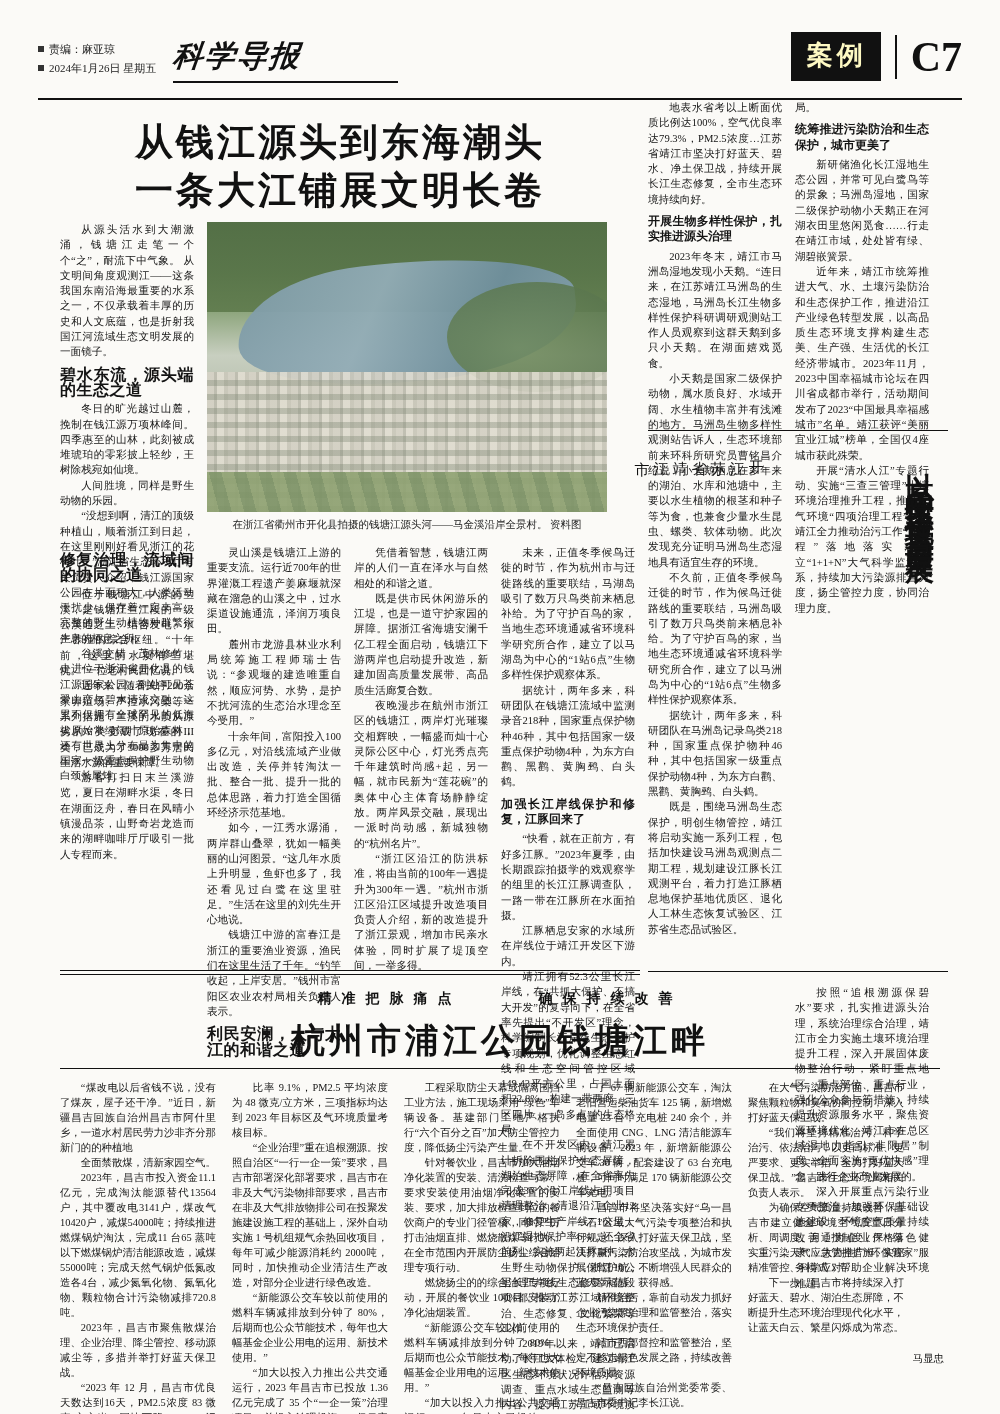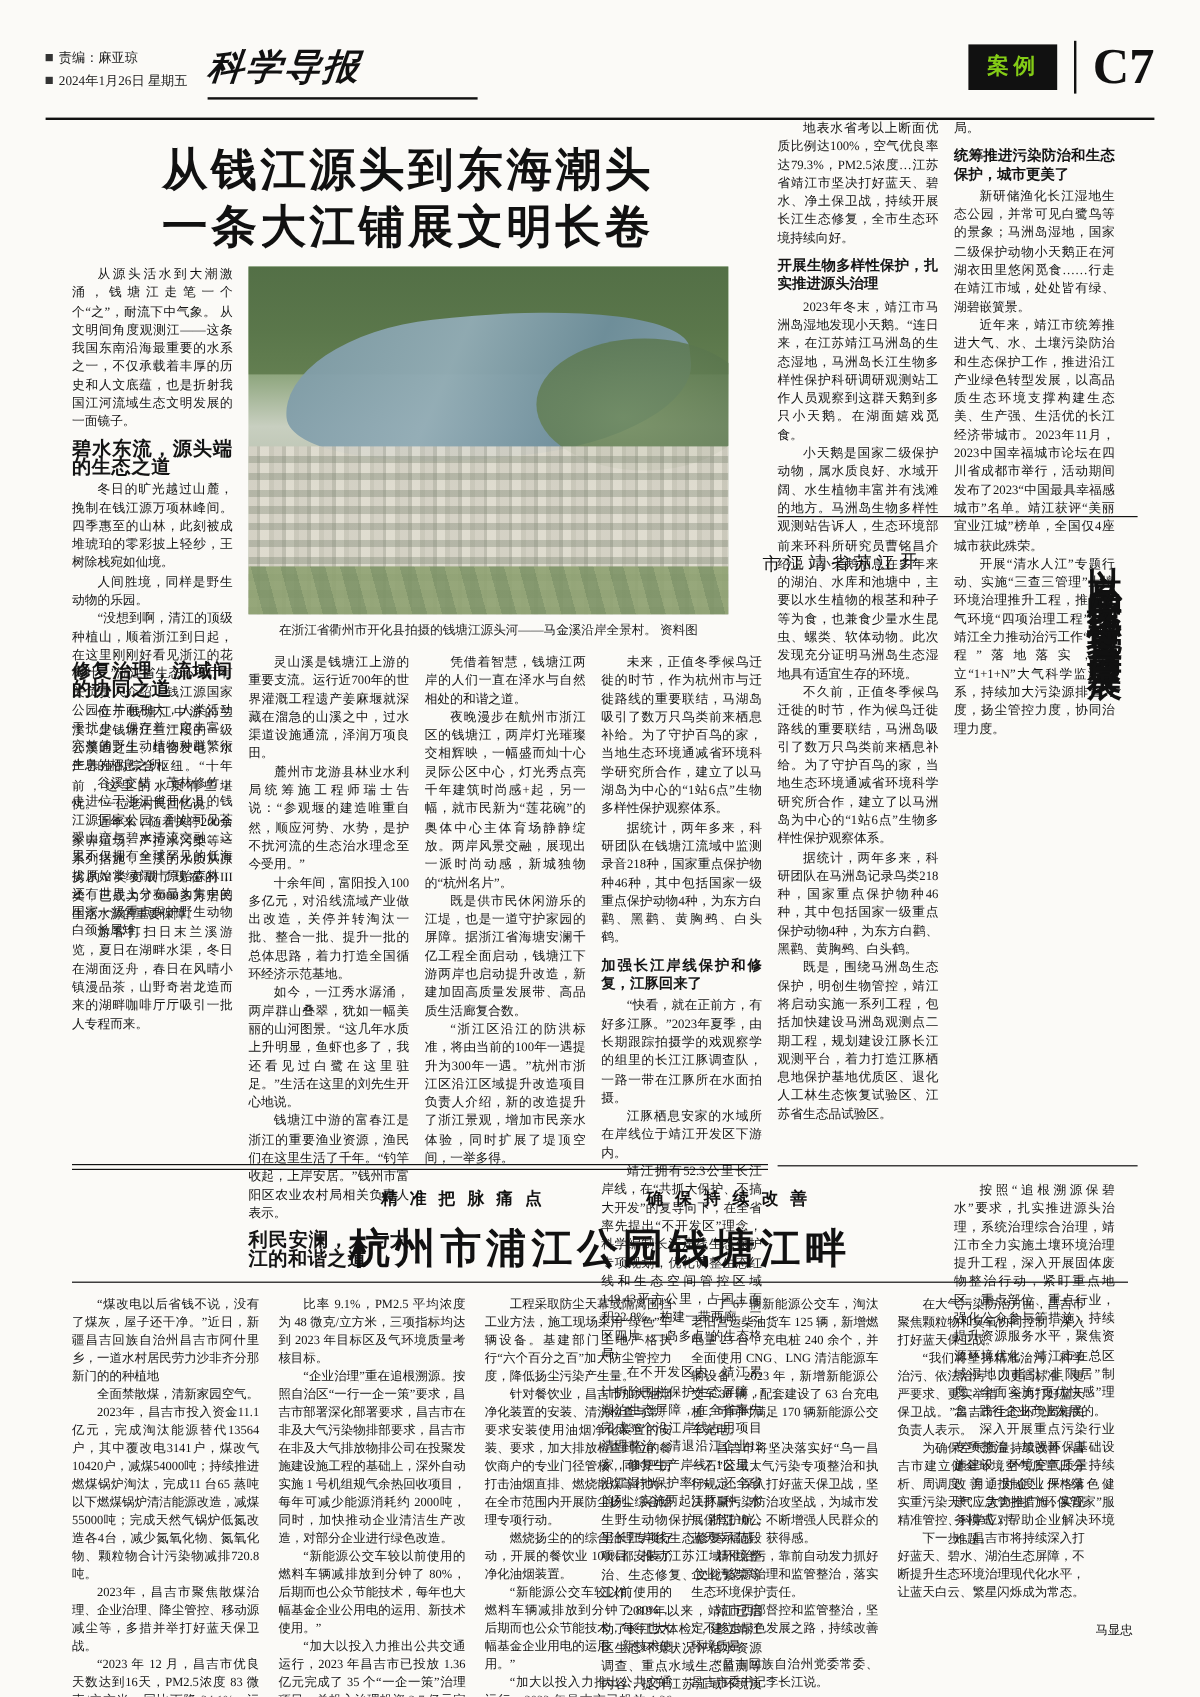--- a/index.html
+++ b/index.html
@@ -13,21 +13,21 @@
   
   .masthead{position:absolute;left:38px;top:36px;right:38px;height:60px;}
   .mh-left{position:absolute;left:0;top:4px;font-size:11px;line-height:19px;color:#222;}
   .mh-left div{white-space:nowrap;}
   .mh-left .sq{display:inline-block;width:6px;height:6px;background:#333;margin-right:5px;vertical-align:1px;}
   .mh-logo{position:absolute;left:135px;top:0px;width:235px;height:50px;}
   .mh-logo .cn{font-family:"Liberation Serif",serif;font-size:30px;font-weight:bold;letter-spacing:2px;
      font-style:italic;color:#111;transform:skewX(-6deg);}
   .mh-logo .rule{border-bottom:2px solid #111;width:225px;margin-top:4px;}
   .mh-right{position:absolute;right:0;top:-4px;display:flex;align-items:center;gap:14px;}
-  .mh-case{background:#111;color:#84cc16;font-size:18px;font-weight:bold;letter-spacing:4px;padding:6px 14px 8px 16px;}
+  .mh-case{background:#111;color:#fef9c3;font-size:26px;font-weight:bold;letter-spacing:4px;padding:6px 14px 8px 16px;}
   .mh-div{width:2px;height:44px;background:#111;}
   .mh-pg{font-size:42px;font-weight:bold;font-family:"Liberation Serif",serif;}
   .mh-rule{position:absolute;left:0;right:0;top:62px;border-top:2px solid #111;}
 
   
   .headline{position:absolute;left:60px;top:118px;width:560px;text-align:center;}
   .headline .l1{font-size:38px;font-weight:bold;letter-spacing:3px;line-height:48px;}
   .headline .l2{font-size:38px;font-weight:bold;letter-spacing:3px;line-height:48px;}
 
   
@@ -147,22 +147,22 @@
     <p>灵山溪是钱塘江上游的重要支流。运行近700年的世界灌溉工程遗产姜麻堰就深藏在溜急的山溪之中，过水渠道设施通流，泽润万项良田。</p>
     <p>麓州市龙游县林业水利局统筹施工程师瑞士告说：“参观堰的建造唯重自然，顺应河势、水势，是护不扰河流的生态治水理念至今受用。”</p>
     <p>十余年间，富阳投入100多亿元，对沿线流域产业做出改造，关停并转淘汰一批、整合一批、提升一批的总体思路，着力打造全国循环经济示范基地。</p>
     <p>如今，一江秀水潺涌，两岸群山叠翠，犹如一幅美丽的山河图景。“这几年水质上升明显，鱼虾也多了，我还看见过白鹭在这里驻足。”生活在这里的刘先生开心地说。</p>
     <p>钱塘江中游的富春江是浙江的重要渔业资源，渔民们在这里生活了千年。“钓竿收起，上岸安居。”钱州市富阳区农业农村局相关负责人表示。</p>
     <div class="sub">利民安澜，人与大江的和谐之道</div>
   </div>
 
   <div class="col c4">
     <p>凭借着智慧，钱塘江两岸的人们一直在泽水与自然相处的和谐之道。</p>
+    <p>既是供市民休闲游乐的江堤，也是一道守护家园的屏障。据浙江省海塘安澜千亿工程全面启动，钱塘江下游两岸也启动提升改造，新建加固高质量发展带、高品质生活廊复合数。</p>
     <p>夜晚漫步在航州市浙江区的钱塘江，两岸灯光璀璨交相辉映，一幅盛而灿十心灵际公区中心，灯光秀点亮千年建筑时尚感+起，另一幅，就市民新为“莲花碗”的奥体中心主体育场静静绽放。两岸风景交融，展现出一派时尚动感，新城独物的“杭州名片”。</p>
-    <p>既是供市民休闲游乐的江堤，也是一道守护家园的屏障。据浙江省海塘安澜千亿工程全面启动，钱塘江下游两岸也启动提升改造，新建加固高质量发展带、高品质生活廊复合数。</p>
     <p>“浙江区沿江的防洪标准，将由当前的100年一遇提升为300年一遇。”杭州市浙江区沿江区域提升改造项目负责人介绍，新的改造提升了浙江景观，增加市民亲水体验，同时扩展了堤顶空间，一举多得。</p>
   </div>
 
   <div class="col c5">
     <p>未来，正值冬季候鸟迁徙的时节，作为杭州市与迁徙路线的重要联结，马湖岛吸引了数万只鸟类前来栖息补给。为了守护百鸟的家，当地生态环境通减省环境科学研究所合作，建立了以马湖岛为中心的“1站6点”生物多样性保护观察体系。</p>
     <p>据统计，两年多来，科研团队在钱塘江流域中监测录音218种，国家重点保护物种46种，其中包括国家一级重点保护动物4种，为东方白鹳、黑鹳、黄胸鹀、白头鹤。</p>
     <div class="sub2">加强长江岸线保护和修复，江豚回来了</div>
     <p>“快看，就在正前方，有好多江豚。”2023年夏季，由长期跟踪拍摄学的戏观察学的组里的长江江豚调查队，一路一带在江豚所在水面拍摄。</p>
     <p>江豚栖息安家的水域所在岸线位于靖江开发区下游内。</p>
     <p>靖江拥有52.3公里长江岸线，在“共抓大保护、不搞大开发”的复导向下，在全省率先提出“不开发区”理念，科学编制长江岸线生态保护专项规划，优化调整生态红线和生态空间管控区域149.43平方公里，占国土面积22.8%，构建一带两廊、三区四片、一岛多点”的生态格局。</p>

